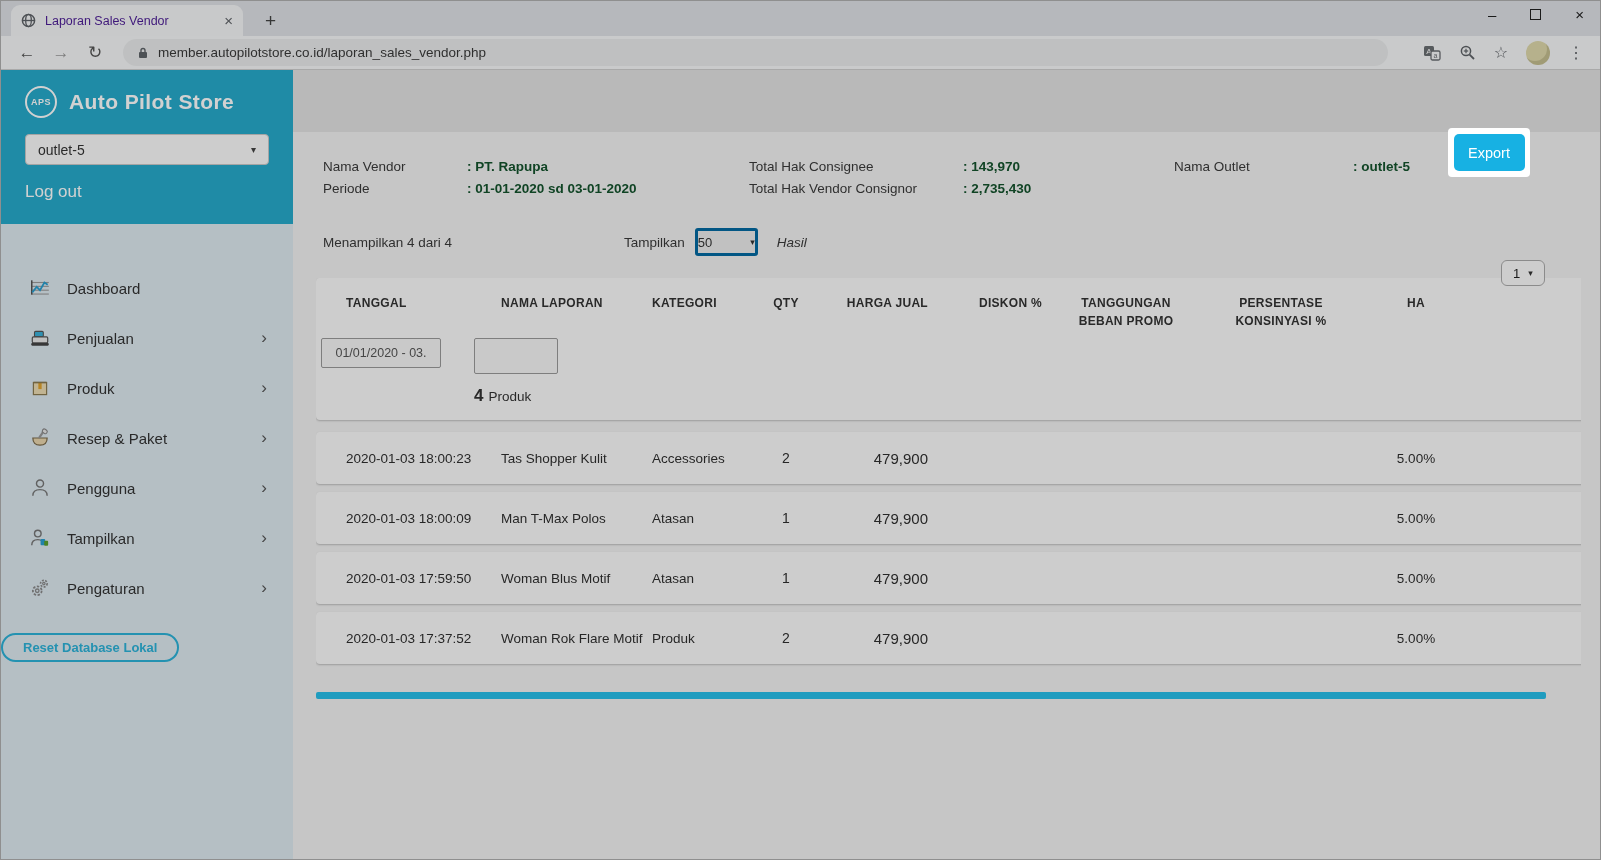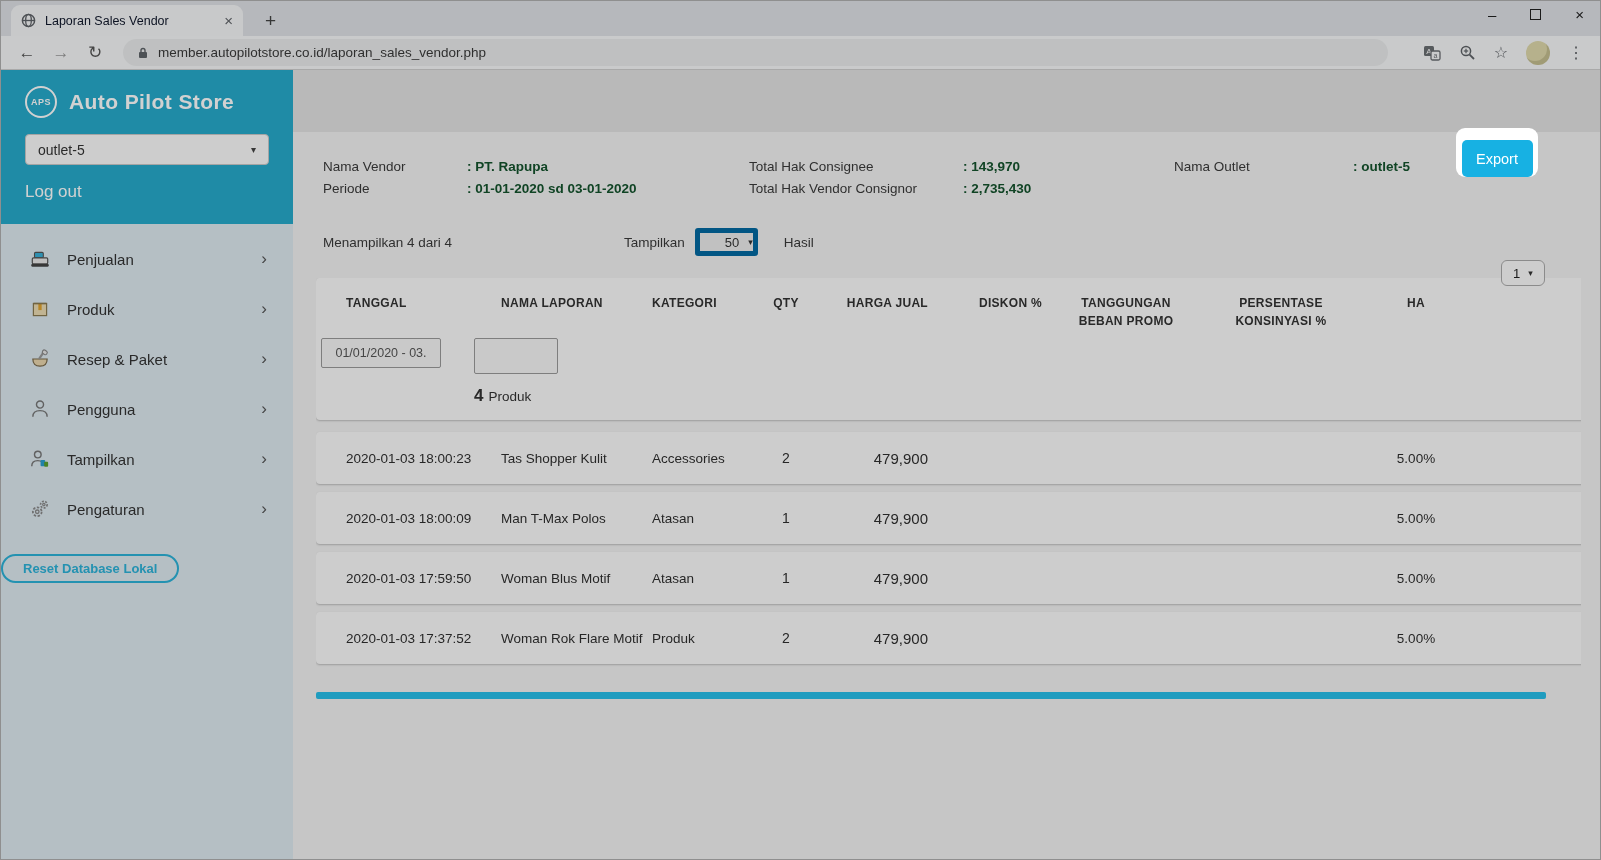--- a/index.html
+++ b/index.html
@@ -4,42 +4,42 @@
 <style>
   * { margin:0; padding:0; box-sizing:border-box; }
   body { background:#888; font-family:"Liberation Sans", sans-serif; }
   .window { width:1601px; height:860px; position:relative; overflow:hidden;
             border:1px solid #8f8f8f; background:#fff; }
 
   
   .tabstrip { height:35px; background:#dee1e6; position:relative; display:flex; align-items:flex-end; }
   .tab { width:232px; height:31px; background:#f5f6f7; border-radius:9px 9px 0 0;
          margin-left:10px; display:flex; align-items:center; padding:0 10px; gap:9px; }
-  .tab-title { font-size:12.5px; color:#0f172a; flex:1; white-space:nowrap; overflow:hidden; }
+  .tab-title { font-size:12.5px; color:#4c1d95; flex:1; white-space:nowrap; overflow:hidden; }
   .tab-close { color:#5f6368; font-size:15px; cursor:pointer; }
   .newtab { color:#444; font-size:19px; margin-left:14px; padding:0 8px 4px; }
   .win-controls { position:absolute; right:16px; top:6px; display:flex; gap:34px; align-items:center; color:#222; }
   .win-glyph { font-size:15px; line-height:1; }
   .maxi-box { width:11px; height:11px; border:1.5px solid #222; display:inline-block; }
 
   .toolbar { height:34px; background:#f6f7f8; display:flex; align-items:center; padding:0 12px; gap:6px;
              border-bottom:1px solid #cfcfcf; }
   .nav-ic { font-size:17px; color:#555; width:28px; text-align:center; }
   .nav-ic.fwd { color:#999; }
   .url-pill { flex:1; max-width:1265px; height:27px; background:#e9ebec; border-radius:14px;
               display:flex; align-items:center; padding:0 14px; gap:9px; margin:0 8px; }
   .url-text { font-size:13.5px; color:#3a3a3a; }
   .tb-right { display:flex; align-items:center; gap:18px; margin-left:auto; padding-right:4px; }
   .tb-ic { font-size:16px; color:#5f6368; }
   .avatar { width:24px; height:24px; border-radius:50%; background:#ded8ab;
             box-shadow:inset -3px -4px 0 rgba(120,110,60,.25); }
 
   
   .app { display:flex; height:791px; }
-  .sidebar { width:292px; background:#dde9f0; display:flex; flex-direction:column; flex-shrink:0; }
+  .sidebar { width:292px; background:#dde9f0; display:flex; flex-direction:column; flex-shrink:0;gap:29px; }
   .side-head { background:#27aacb; padding:16px 24px 22px; }
   .brand-row { display:flex; align-items:center; gap:12px; }
   .logo { width:32px; height:32px; border:2px solid #fff; border-radius:50%;
           display:flex; align-items:center; justify-content:center;
           color:#fff; font-size:9px; font-weight:bold; letter-spacing:.5px; }
   .brand-name { color:#fff; font-size:21px; font-weight:bold; letter-spacing:.4px; }
   .outlet-select { margin-top:16px; background:#fbfbfb; border:1px solid #c9c9c9; border-radius:4px;
                    height:31px; display:flex; align-items:center; padding:0 12px; font-size:14px; color:#333; }
   .outlet-caret { margin-left:auto; font-size:10px; color:#444; }
   .logout { color:#fff; font-size:17px; margin-top:17px; cursor:pointer; }
@@ -55,25 +55,25 @@
   .main { flex:1; background:#f2f2f2; position:relative; overflow:hidden; }
   .top-band { height:62px; background:#e2e2e2; }
   .breadcrumb { margin:18px 0 0 30px; font-size:13px; font-weight:bold; color:#333; letter-spacing:.2px; }
 
   .info-grid { display:grid; grid-template-columns:144px 282px 214px 211px 179px auto;
                margin:27px 0 0 30px; row-gap:7px; font-size:13.5px; color:#3a3a3a; }
   .info-val { font-weight:bold; color:#14532d; }
 
   .controls-row { display:flex; align-items:center; margin:32px 0 0 30px; font-size:13.5px; color:#3a3a3a; }
   .show-label { margin-left:172px; }
-  .size-select { margin-left:10px; width:63px; height:28px; border:5px solid #0369a1; border-radius:3px;
-                 background:#ececec; display:flex; align-items:center; justify-content:flex-end; gap:9px;
+  .size-select { margin-left:10px; width:63px; height:28px; border:3px solid #0369a1; border-radius:3px;
+                 background:#ececec; display:flex; align-items:center; justify-content:space-between; gap:9px;
                  font-size:13px; color:#333; }
   .caret { font-size:9px; color:#333; }
-  .results-label { margin-left:26px; }
+  .results-label { margin-left:19px;font-style:italic; }
   .page-select { position:absolute; right:55px; top:190px; width:44px; height:26px; background:#fbfbfb;
                  border:1px solid #aaa; border-radius:6px; display:flex; align-items:center;
                  justify-content:center; gap:8px; font-size:13px; color:#222; }
 
   
   .table-zone { width:1265px; margin:22px 0 0 23px; overflow:hidden; }
   .tcard { width:1360px; background:#fbfbfb; border-radius:4px; box-shadow:0 1px 2px rgba(0,0,0,.22); }
   .hcard { padding:16px 0 14px; margin-bottom:12px; }
   .tgrid { display:grid; grid-template-columns:180px 150px 110px 60px 120px 110px 160px 150px 120px 200px;
            align-items:start; }
@@ -90,22 +90,22 @@
   .count-line { margin:12px 0 0 158px; font-size:13.5px; color:#333; }
   .count-num { font-size:17px; font-weight:bold; margin-right:5px; }
 
   .trow { height:52px; align-items:center; margin-bottom:8px; font-size:13.5px; color:#2f2f2f; }
   .trow .c3 { font-size:14px; } .trow .c4 { font-size:15px; }
   .hscroll-track { width:1230px; margin:20px 0 0 23px; height:7px; }
   .hscroll { width:100%; height:7px; background:#26bfe9; border-radius:2px; cursor:grab; }
 
   
   .dim { position:absolute; inset:0; background:rgba(0,0,0,.18); z-index:50; pointer-events:none; }
-  .export-spot { position:absolute; right:62px; top:127px; width:82px; height:49px; background:#fff;
-                 border-radius:9px; z-index:60; display:flex; align-items:flex-end; justify-content:center; }
+  .export-spot { position:absolute; right:70px; top:127px; width:82px; height:49px; background:#fff;
+                 border-radius:4px; z-index:60; display:flex; align-items:center; justify-content:center; }
   .export-btn { width:71px; height:37px; background:#17b1e3; color:#fff; border:none; border-radius:5px;
                 font-size:14.5px; cursor:pointer; font-family:"Liberation Sans",sans-serif; }
 </style>
 </head>
 <body>
 
 <div class="window">
 
   <div class="tabstrip">
     <div class="tab">
@@ -164,20 +164,33 @@
           <div class="brand-name">Auto Pilot Store</div>
         </div>
         <div class="outlet-select">
           <span>outlet-5</span>
           <span class="outlet-caret">▾</span>
         </div>
         <div class="logout">Log out</div>
       </div>
 
       <div class="menu">
+        <div class="menu-item">
+          <span class="mi-icon">
+            <svg width="22" height="22" viewBox="0 0 20 20">
+              <line x1="2" y1="5" x2="18" y2="5" stroke="#9a9a9a" stroke-width="1"></line>
+              <line x1="2" y1="8.5" x2="18" y2="8.5" stroke="#9a9a9a" stroke-width="1"></line>
+              <line x1="2" y1="12" x2="18" y2="12" stroke="#9a9a9a" stroke-width="1"></line>
+              <line x1="2" y1="15.5" x2="18" y2="15.5" stroke="#9a9a9a" stroke-width="1"></line>
+              <line x1="2.5" y1="3" x2="2.5" y2="16" stroke="#555" stroke-width="1.4"></line>
+              <polyline points="3,14 7,9 10,12 14,5 17,7" fill="none" stroke="#2a9fd0" stroke-width="1.6"></polyline>
+            </svg>
+          </span>
+          <span>Dashboard</span>
+        </div>
         <div class="menu-item">
           <span class="mi-icon">
             <svg width="22" height="22" viewBox="0 0 20 20">
               <rect x="5" y="4" width="8" height="5" rx="1" fill="#3ab0d8" stroke="#555" stroke-width="1"></rect>
               <rect x="3" y="9" width="14" height="5.5" rx="1" fill="#e8e8e8" stroke="#555" stroke-width="1.1"></rect>
               <rect x="2" y="14.5" width="16" height="2.5" rx="1" fill="#444"></rect>
             </svg>
           </span>
           <span>Penjualan</span>
           <span class="chev">›</span>

